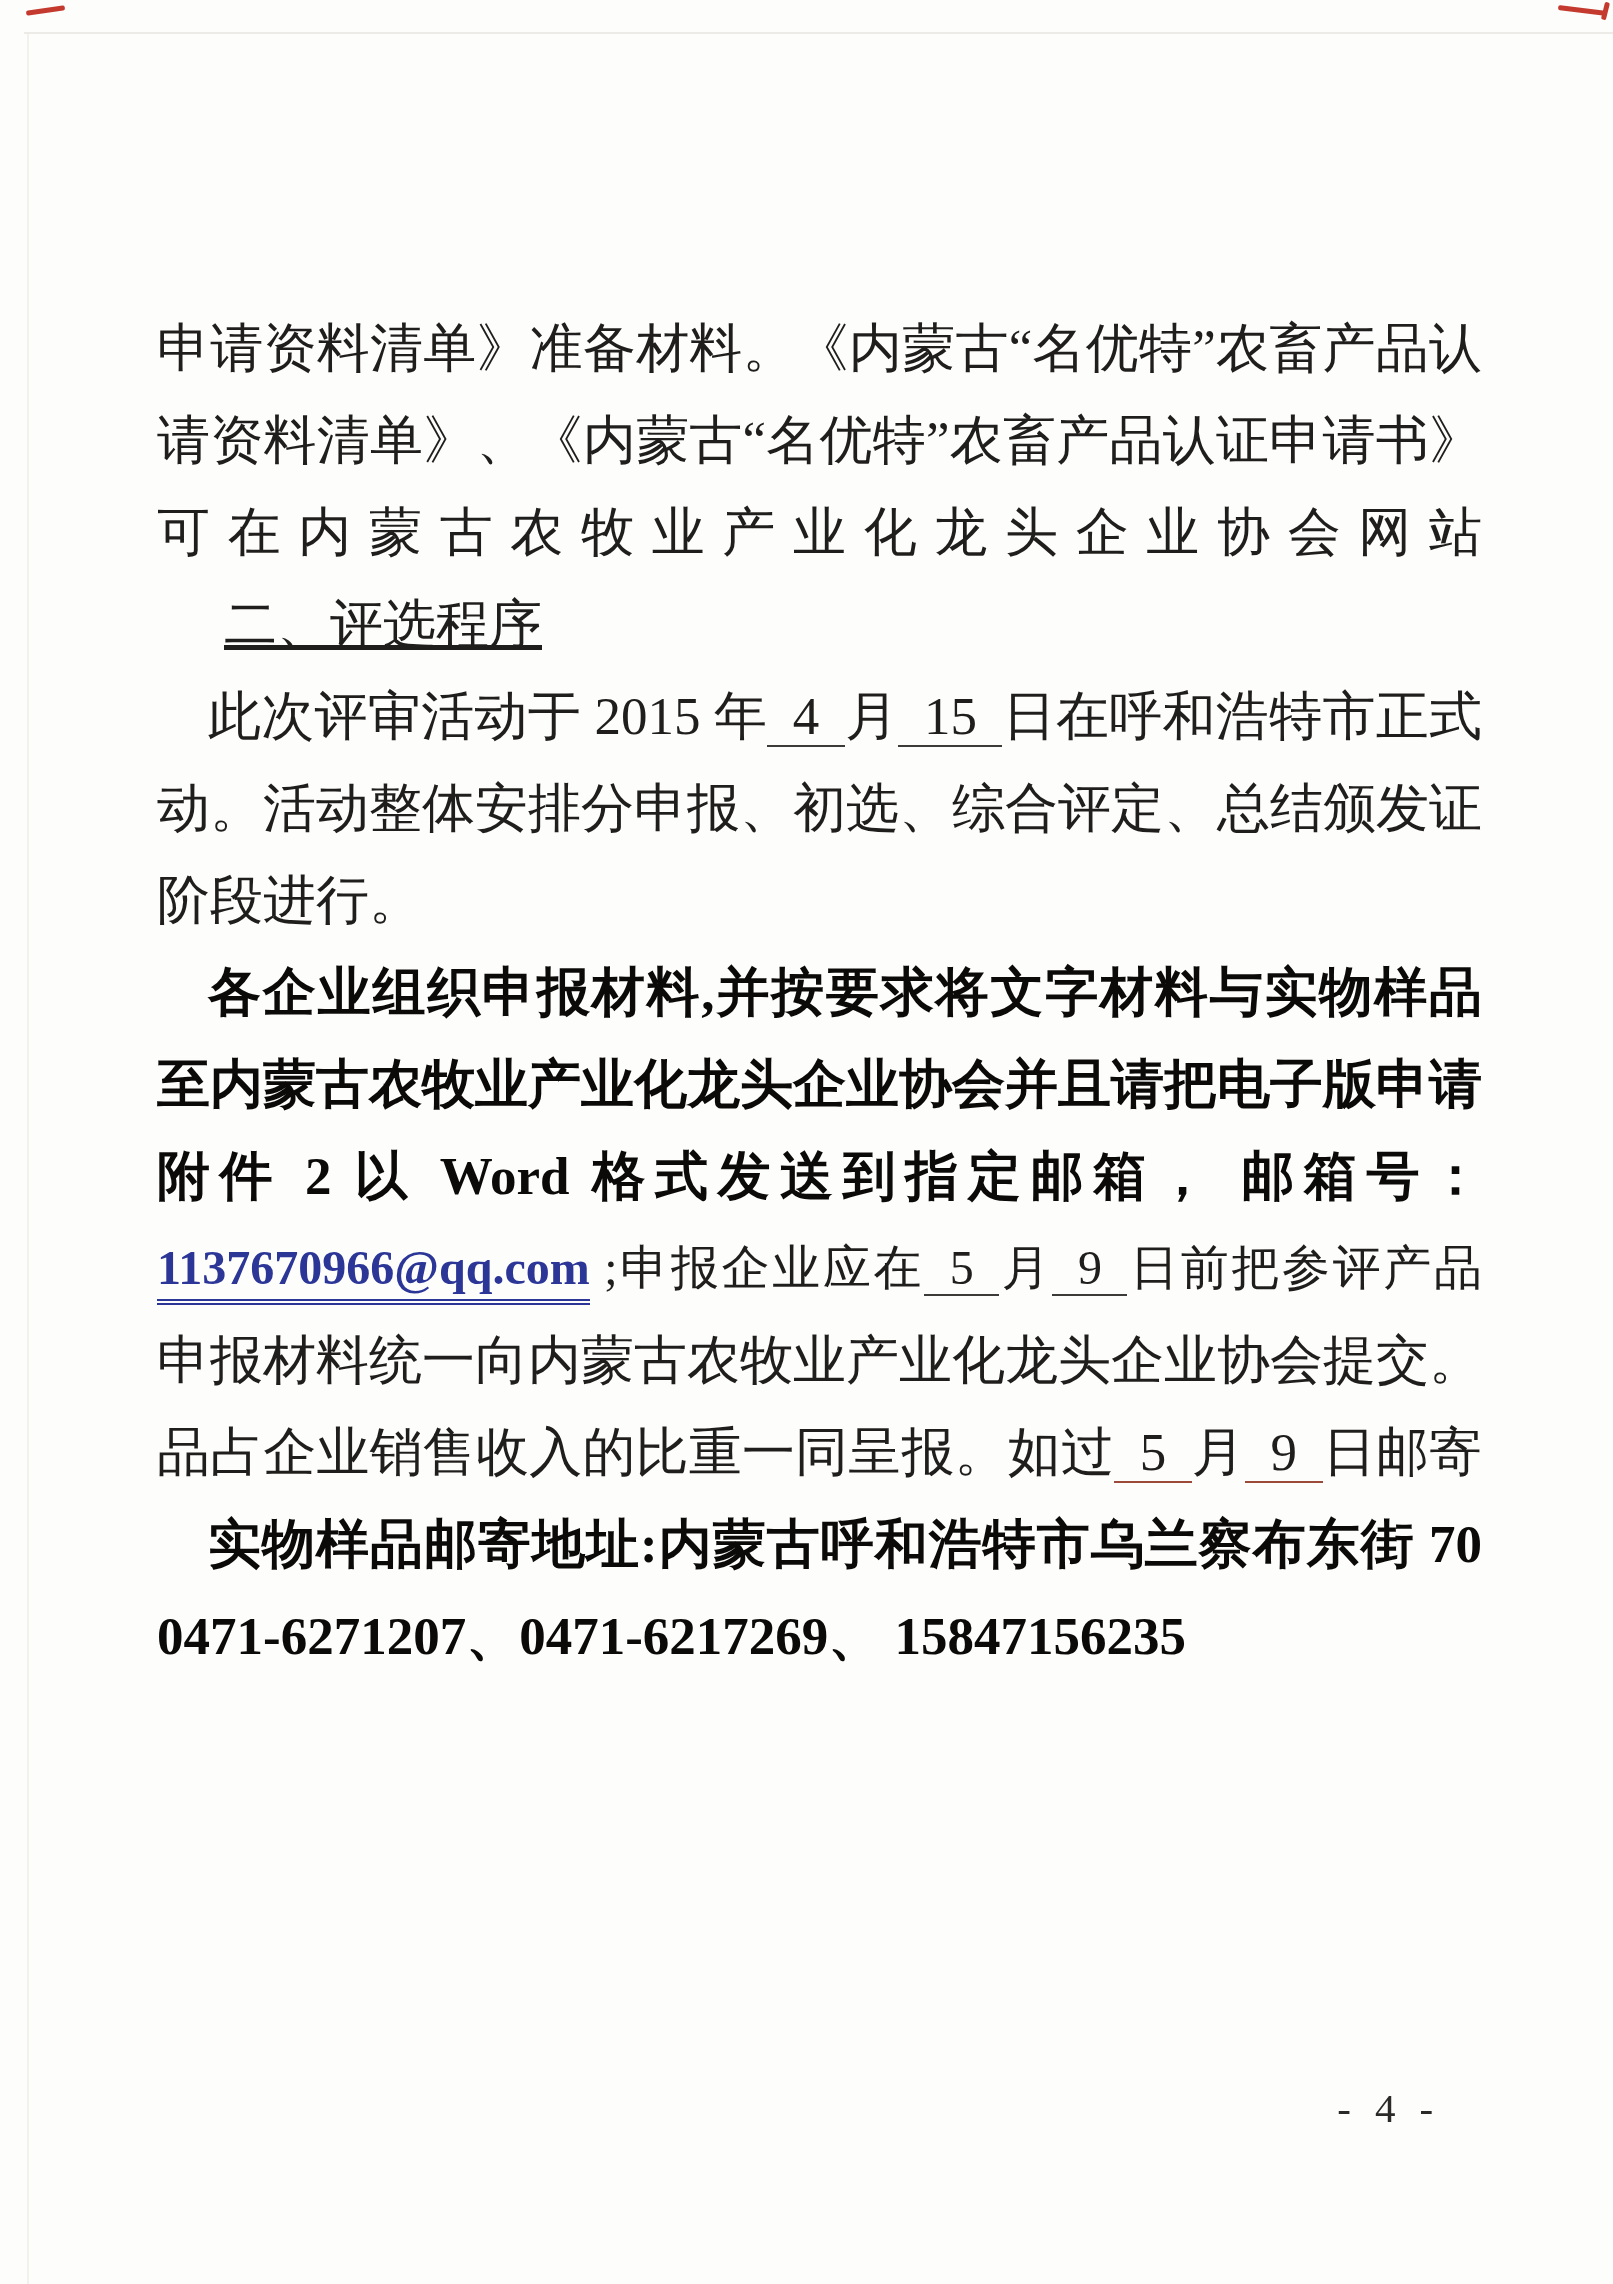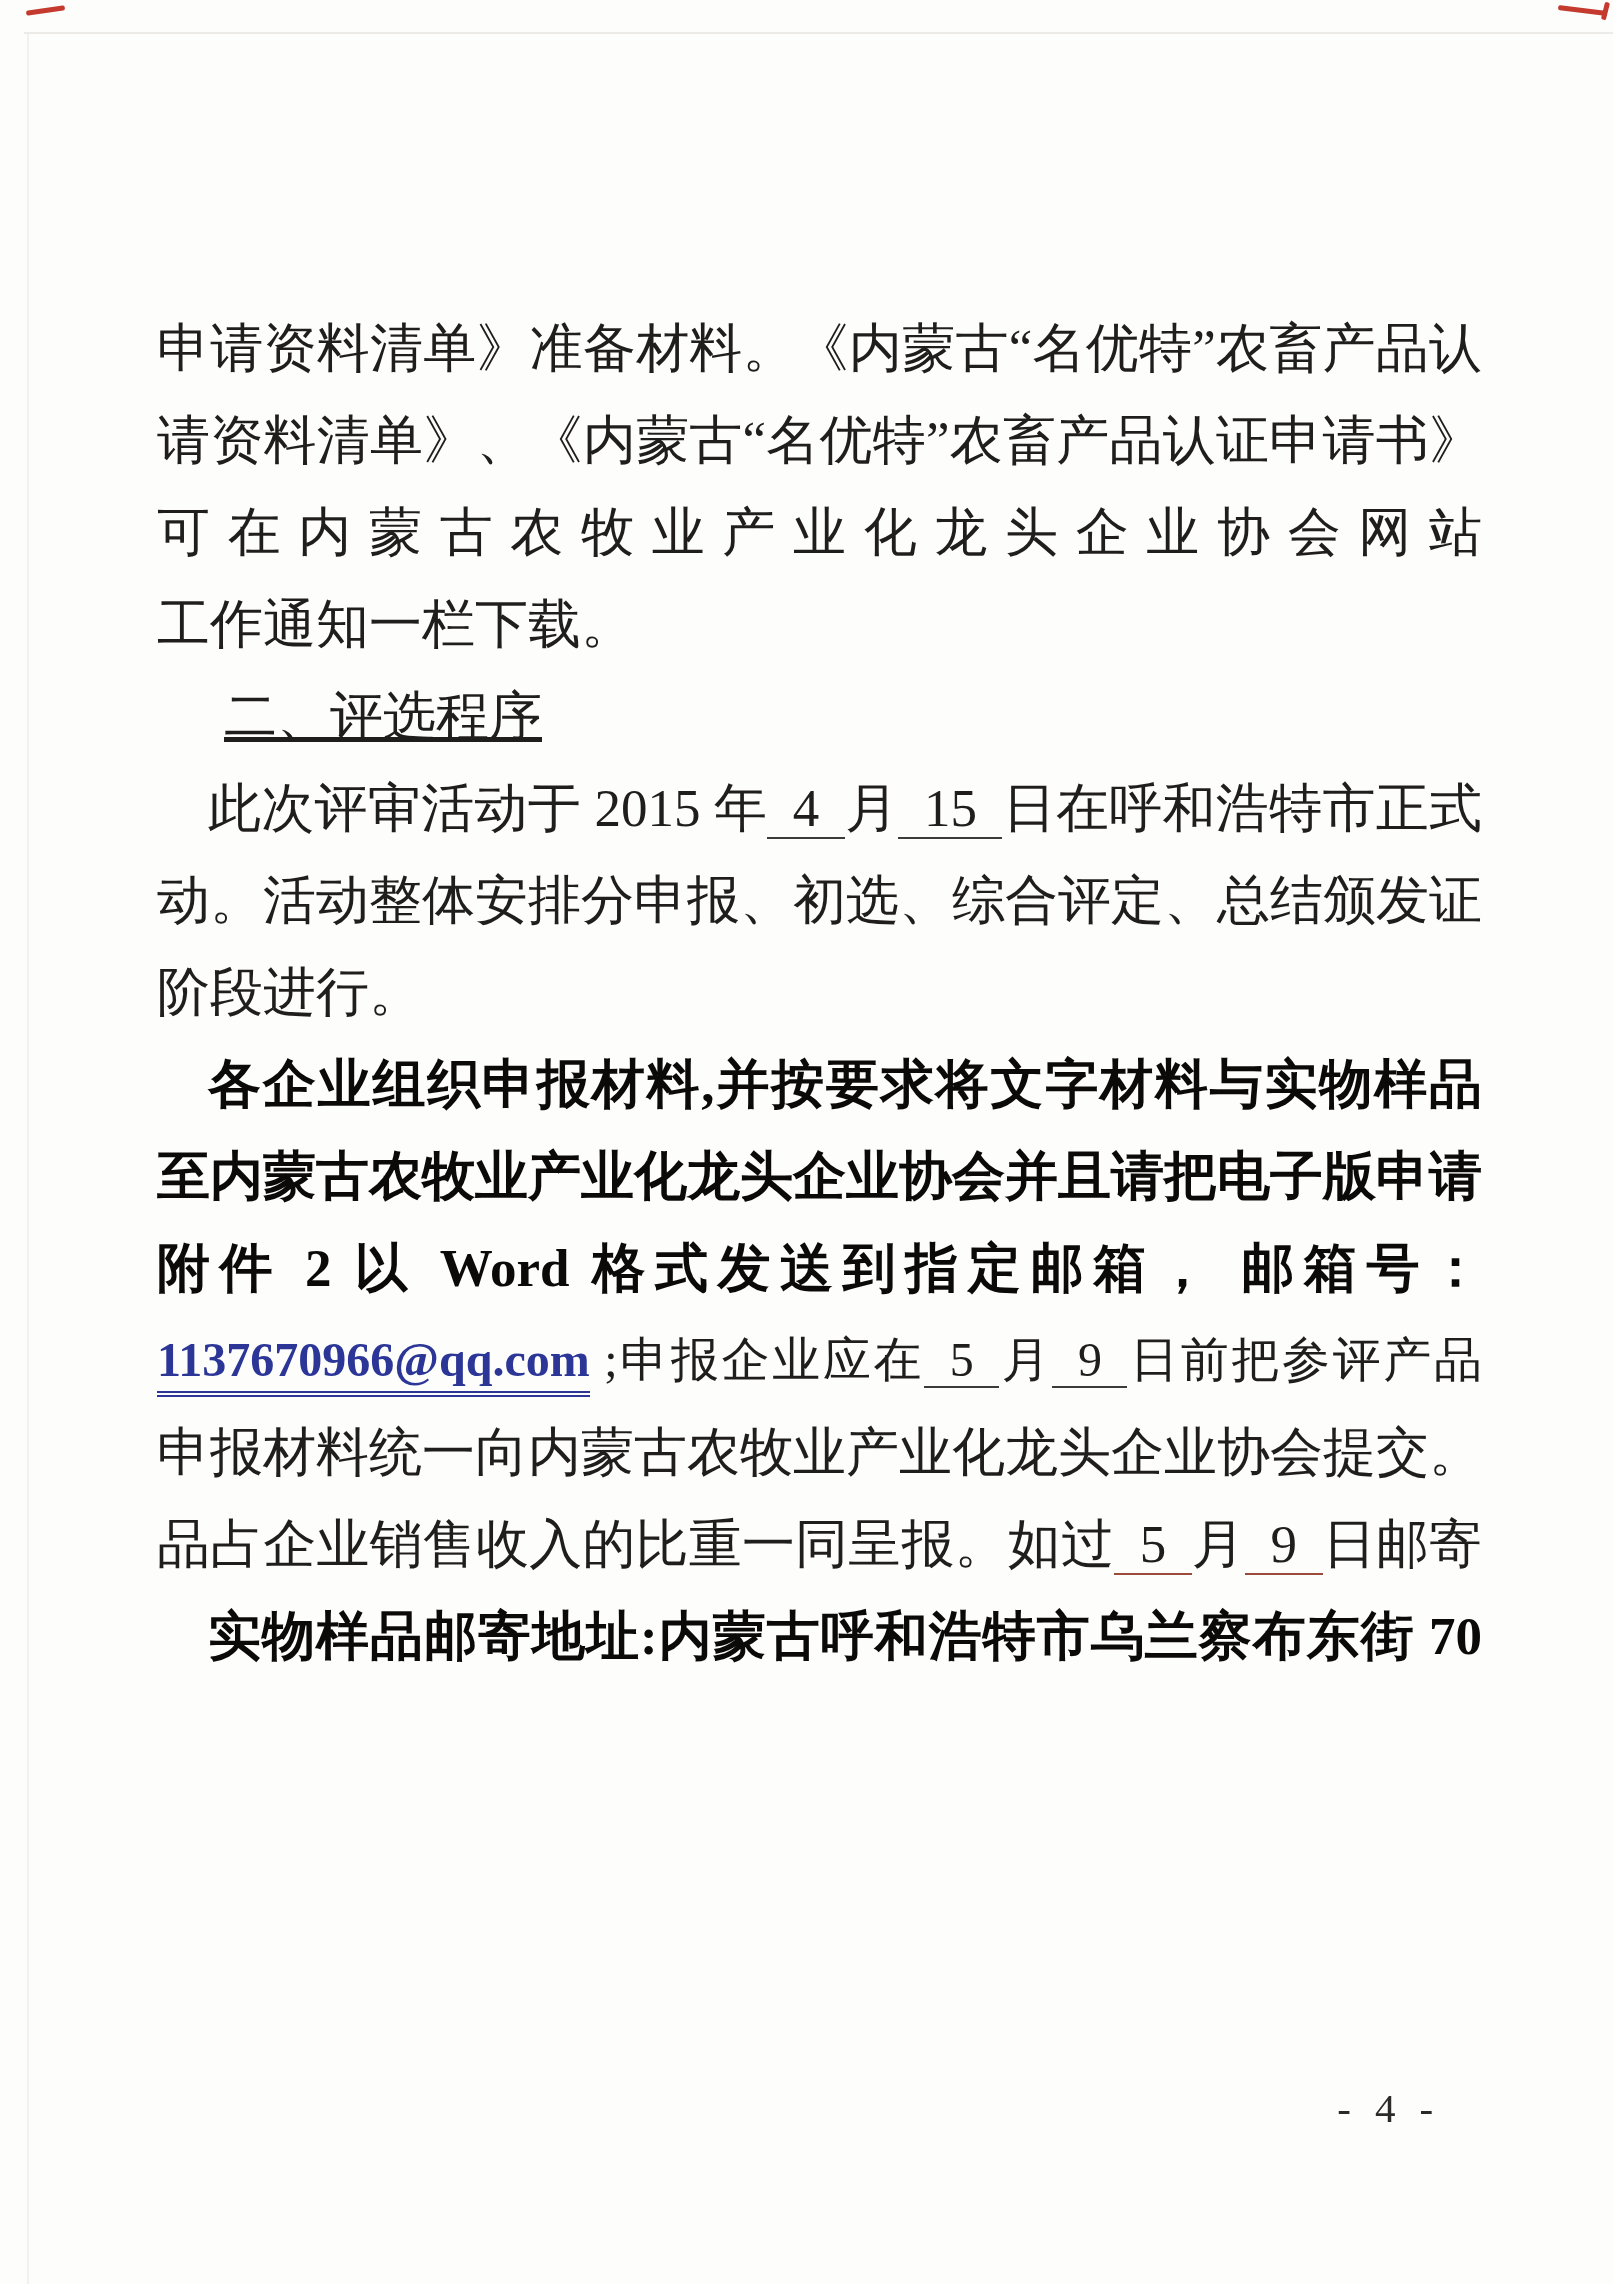--- a/index.html
+++ b/index.html
@@ -69,29 +69,29 @@
 <div class="page">
   <div class="edge-top"></div>
   <div class="edge-left"></div>
   <div class="mark-left"></div>
   <div class="mark-right"></div>
 
   <div class="textcol">
       <div class="line just"><span>申请资料清单》准备材料。《内蒙古“名优特”农畜产品认证申</span></div>
       <div class="line just"><span>请资料清单》、《内蒙古“名优特”农畜产品认证申请书》附后，</span></div>
       <div class="line just"><span>可在内蒙古农牧业产业化龙头企业协会网站（www.nmcyh.com）</span></div>
-      <div class="line"><span>工作通知一栏下载。</span></div>
       <div class="line ind2"><span>二、评选程序</span></div>
       <div class="line just ind1"><span>此次评审活动于 2015 年</span><span class="blank">4</span><span>月</span><span class="blank">15</span><span>日在呼和浩特市正式启</span></div>
       <div class="line just"><span>动。活动整体安排分申报、初选、综合评定、总结颁发证书四个</span></div>
       <div class="line"><span>阶段进行。</span></div>
       <div class="line just bold ind1"><span>各企业组织申报材料,并按要求将文字材料与实物样品邮寄</span></div>
       <div class="line just bold"><span>至内蒙古农牧业产业化龙头企业协会并且请把电子版申请材料</span></div>
       <div class="line just bold"><span>附件 2 以 Word 格式发送到指定邮箱， 邮箱号：</span></div>
       <div class="line just tight"><a class="email">1137670966@qq.com</a><span> ;申报企业应在</span><span class="blank">5</span><span>月</span><span class="blank">9</span><span>日前把参评产品的</span></div>
       <div class="line just"><span>申报材料统一向内蒙古农牧业产业化龙头企业协会提交。参评产</span></div>
       <div class="line just"><span>品占企业销售收入的比重一同呈报。如过</span><span class="blank red">5</span><span>月</span><span class="blank red">9</span><span>日邮寄则不参</span></div>
       <div class="line just bold ind1"><span>实物样品邮寄地址:内蒙古呼和浩特市乌兰察布东街 70 号</span></div>
+      <div class="line bold"><span>0471-6271207、0471-6217269、 15847156235</span></div>
     </div>
 
   <div class="pageno">- 4 -</div>
 </div>
 
 
 </body></html>

